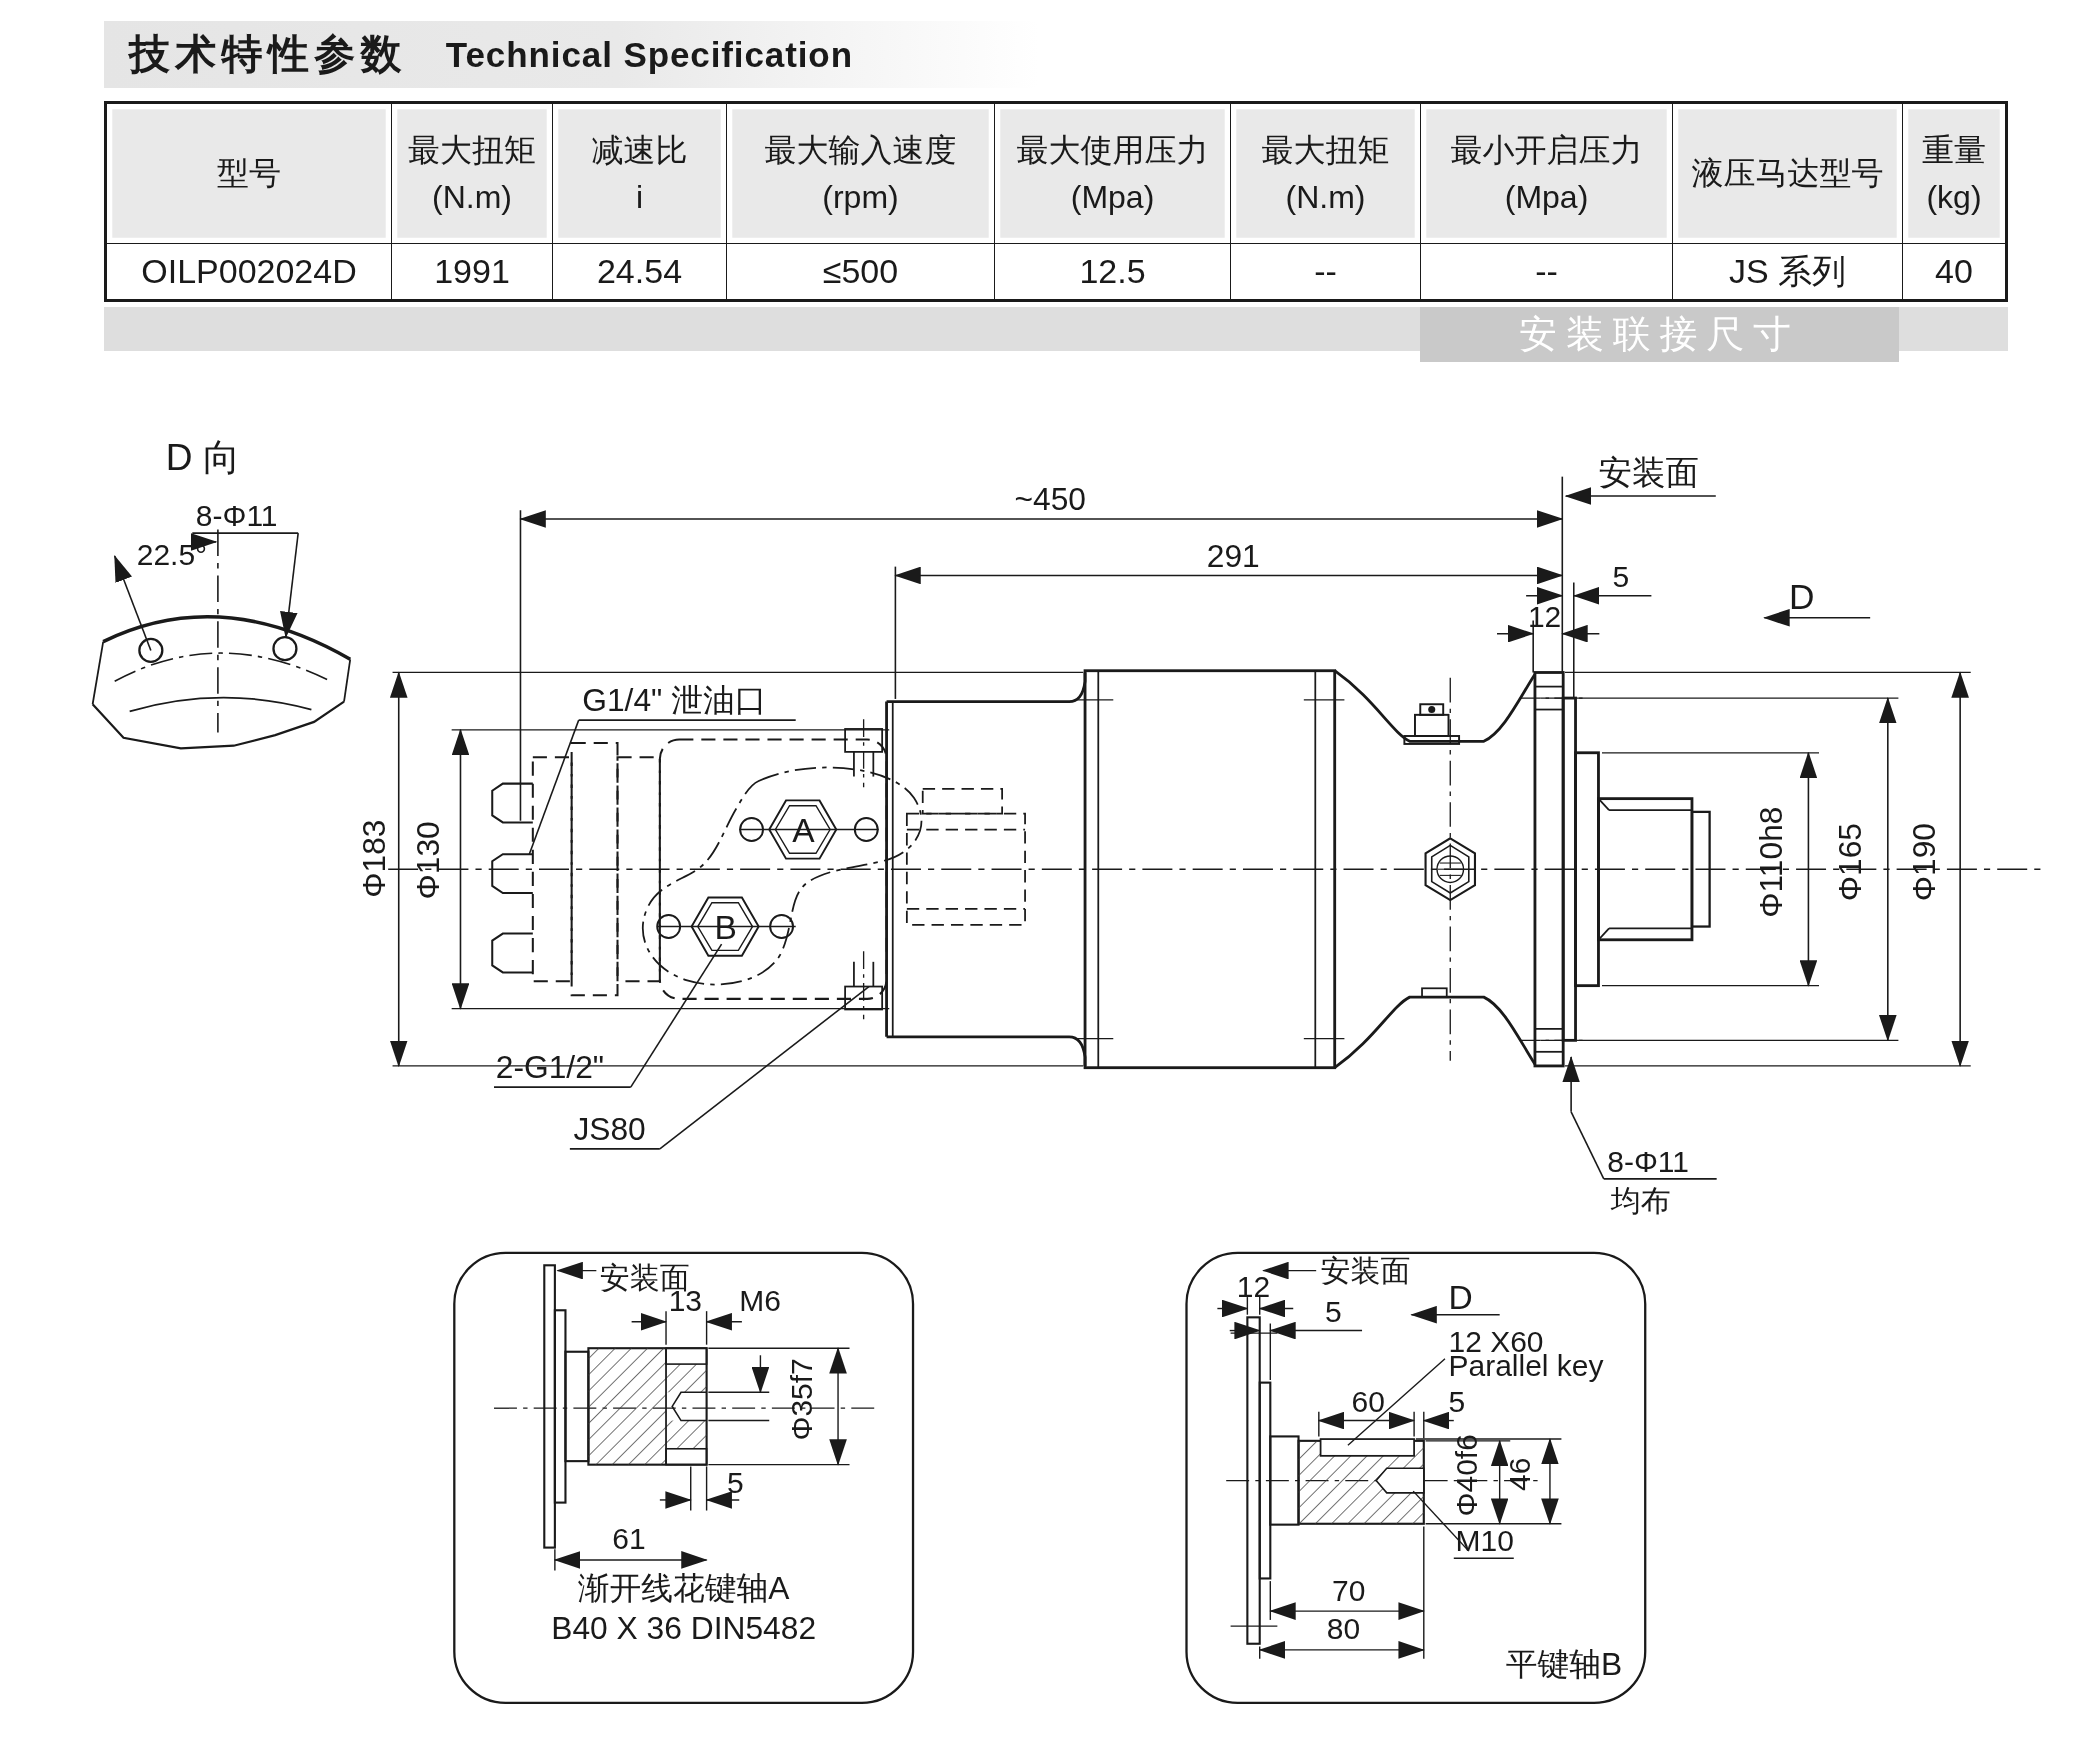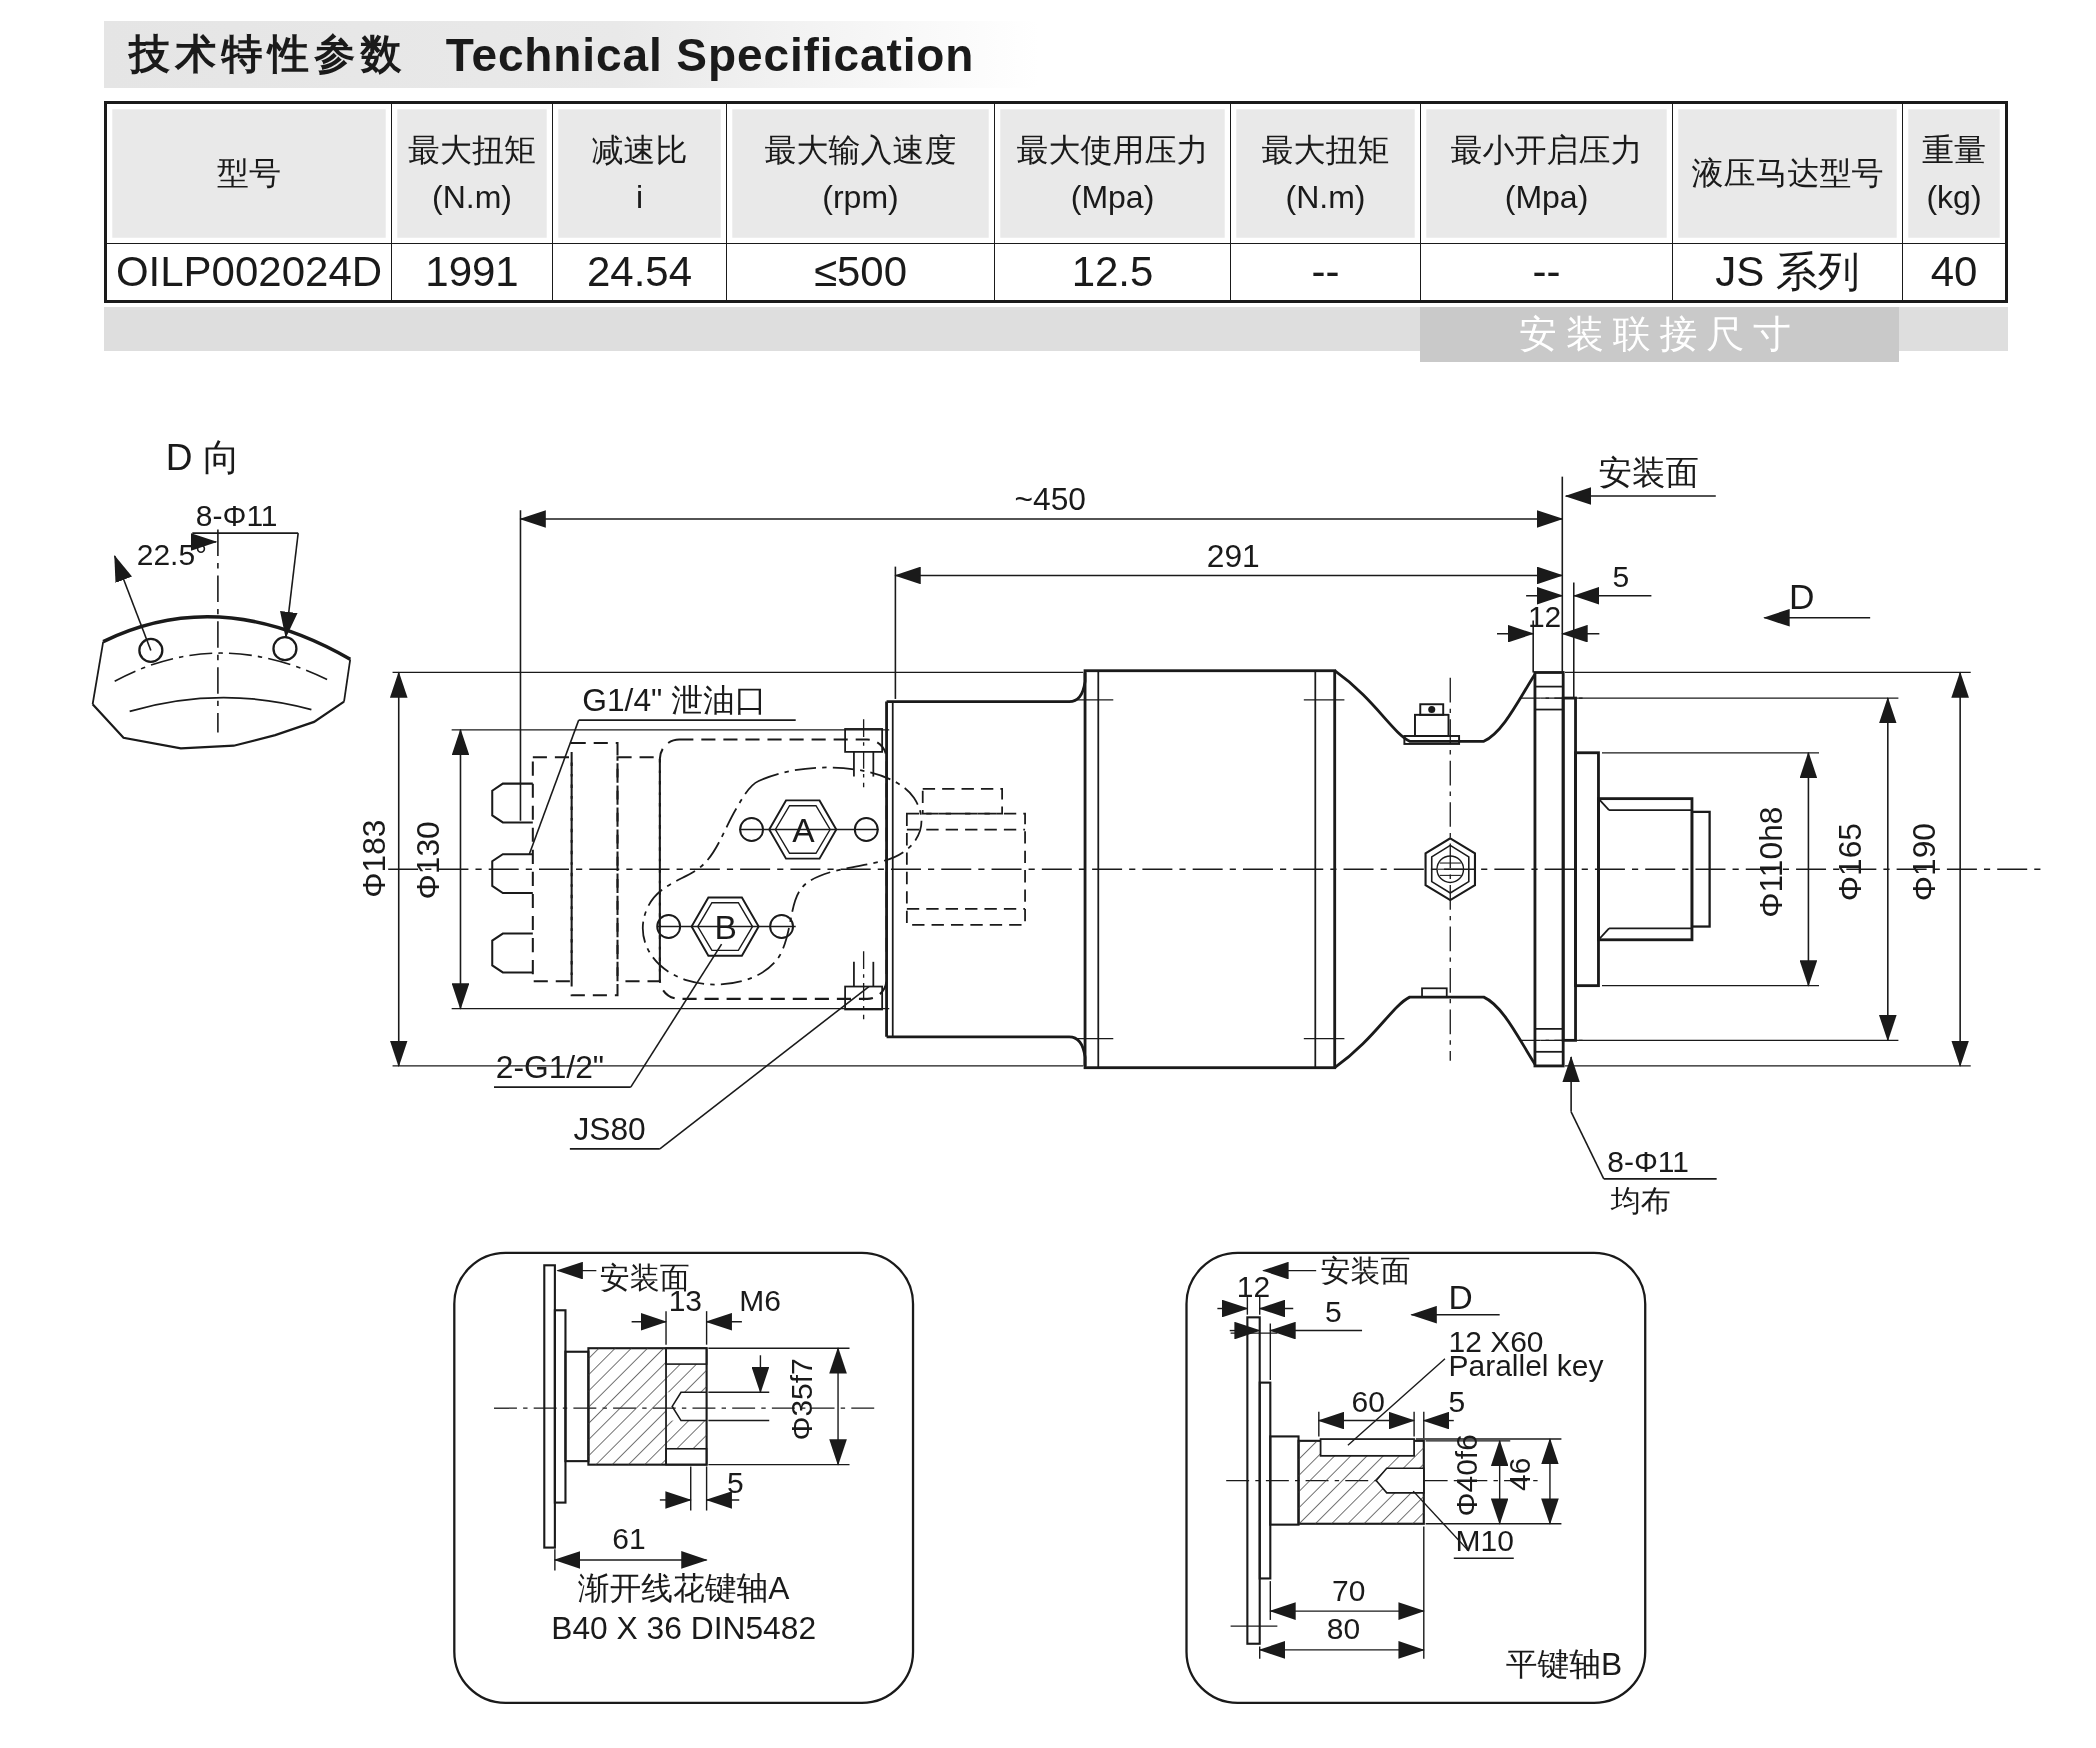--- a/index.html
+++ b/index.html
@@ -3,28 +3,28 @@
 <meta charset="utf-8">
 <style>
   html,body{margin:0;padding:0;background:#fff;}
   .page{position:relative;width:2096px;height:1749px;background:#fff;overflow:hidden;
         font-family:"Liberation Sans","DejaVu Sans",sans-serif;color:#1a1a1a;}
   
   .title-bar{position:absolute;left:104px;top:21px;width:935px;height:67px;
     background:linear-gradient(90deg,#e5e5e5 0%,#e9e9e9 55%,#ffffff 100%);
     display:flex;align-items:center;padding-left:25px;box-sizing:border-box;gap:39px;}
   .title-zh{font-size:41px;font-weight:bold;letter-spacing:5.3px;}
-  .title-en{font-size:46px;font-weight:600;letter-spacing:0.9px;}
+  .title-en{font-size:35px;font-weight:600;letter-spacing:0.9px;}
   
   table.spec{position:absolute;left:104px;top:101px;width:1904px;border-collapse:collapse;table-layout:fixed;}
   table.spec th,table.spec td{border:1.8px solid #1a1a1a;text-align:center;vertical-align:middle;}
   table.spec{border:3.5px solid #1a1a1a;padding-left:20px;}
   table.spec th{height:139px;background:#e9e9e9;box-shadow:inset 0 0 0 5.3px #ffffff;
     font-weight:normal;font-size:32px;line-height:1.45;padding:0;}
-  table.spec td{height:55px;background:#fff;font-size:42px;padding:0;}
+  table.spec td{height:55px;background:#fff;font-size:34px;padding:0;}
   
   .banner{position:absolute;left:104px;top:307px;width:1904px;height:44px;background:#dedede;}
   .banner-dark{position:absolute;left:1316px;top:0;width:479px;height:55px;background:#c9c9c9;
     display:flex;align-items:center;justify-content:center;}
   .banner-dark span{color:#ffffff;font-size:38px;letter-spacing:8.8px;}
   
   svg.drawing{position:absolute;left:0;top:0;}
   svg text{font-family:"Liberation Sans","DejaVu Sans",sans-serif;fill:#1a1a1a;}
   .t34{font-size:34px;} .t36{font-size:36px;} .t38{font-size:38px;} .t40{font-size:40px;} .t42{font-size:42px;}
 </style>

